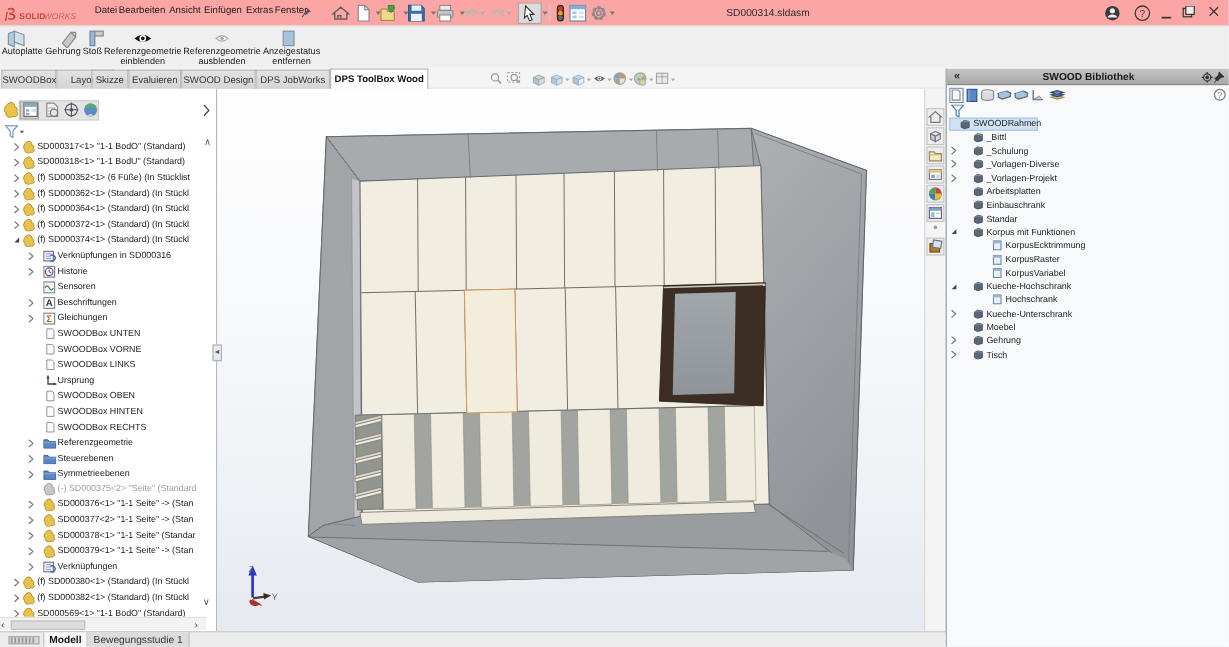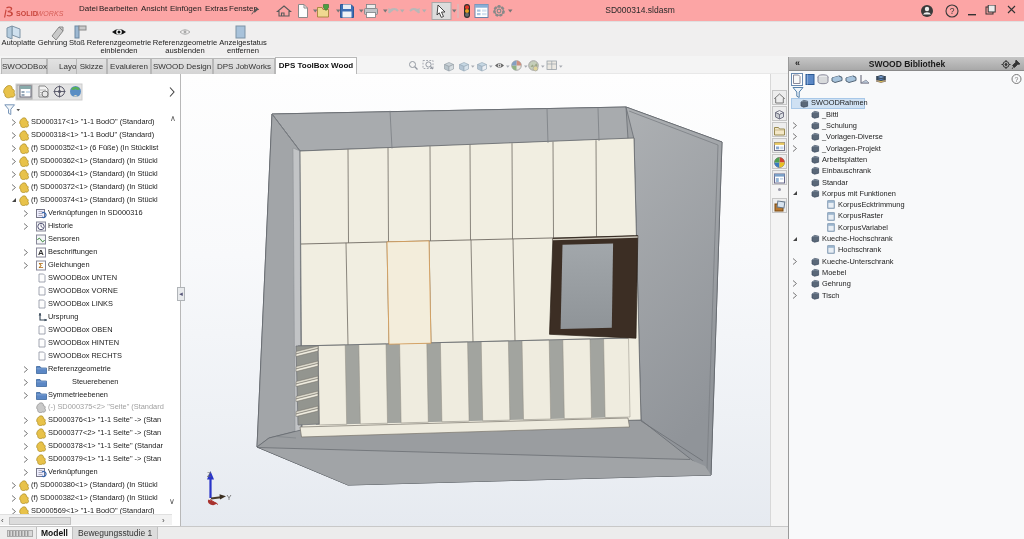--- a/index.html
+++ b/index.html
@@ -354,21 +354,21 @@
         <path d="M0.5 3.8 l10 0" stroke="#86aad8" stroke-width="0.8"></path>
       </svg>
 <div class="abs" style="left:48px;top:290.4px;font-size:7.4px;color:#1a1a1a;white-space:nowrap;">Referenzgeometrie</div>
 <svg class="abs" style="left:23px;top:304.5px;" width="5" height="7" viewBox="0 0 5 7">
         <path d="M1 0.5 L4.5 3.5 L1 6.5" fill="none" stroke="#777" stroke-width="1"></path>
       </svg>
 <svg class="abs" style="left:36px;top:303.5px;" width="11" height="9" viewBox="0 0 11 9">
         <path d="M0.5 1.5 l3.5 0 l1 1.5 l5.5 0 l0 5.5 l-10 0 z" fill="#5b87c5" stroke="#2c5a94" stroke-width="0.7"></path>
         <path d="M0.5 3.8 l10 0" stroke="#86aad8" stroke-width="0.8"></path>
       </svg>
-<div class="abs" style="left:48px;top:303.4px;font-size:7.4px;color:#1a1a1a;white-space:nowrap;margin-left:24px;">Steuerebenen</div>
+<div class="abs" style="left:48px;top:303.4px;font-size:7.4px;color:#1a1a1a;white-space:nowrap;">Steuerebenen</div>
 <svg class="abs" style="left:23px;top:317.5px;" width="5" height="7" viewBox="0 0 5 7">
         <path d="M1 0.5 L4.5 3.5 L1 6.5" fill="none" stroke="#777" stroke-width="1"></path>
       </svg>
 <svg class="abs" style="left:36px;top:316.5px;" width="11" height="9" viewBox="0 0 11 9">
         <path d="M0.5 1.5 l3.5 0 l1 1.5 l5.5 0 l0 5.5 l-10 0 z" fill="#5b87c5" stroke="#2c5a94" stroke-width="0.7"></path>
         <path d="M0.5 3.8 l10 0" stroke="#86aad8" stroke-width="0.8"></path>
       </svg>
 <div class="abs" style="left:48px;top:316.4px;font-size:7.4px;color:#1a1a1a;white-space:nowrap;">Symmetrieebenen</div>
 <svg class="abs" style="left:36px;top:327.5px;" width="11" height="11" viewBox="0 0 11 11">
         <path d="M2.5 2 c2.5 -2.3 5.5 -0.8 4.8 1.6 c1.6 0 2.4 1.6 1.6 3.2 c1.6 1.6 0 4 -2.4 3.2 c-2.4 1.6 -5.5 0 -4.7 -2.4 c-1.6 -0.8 -1.6 -3.2 0.7 -5.6z" fill="#c9c9c9" stroke="#8a8a8a" stroke-width="0.7"></path>

